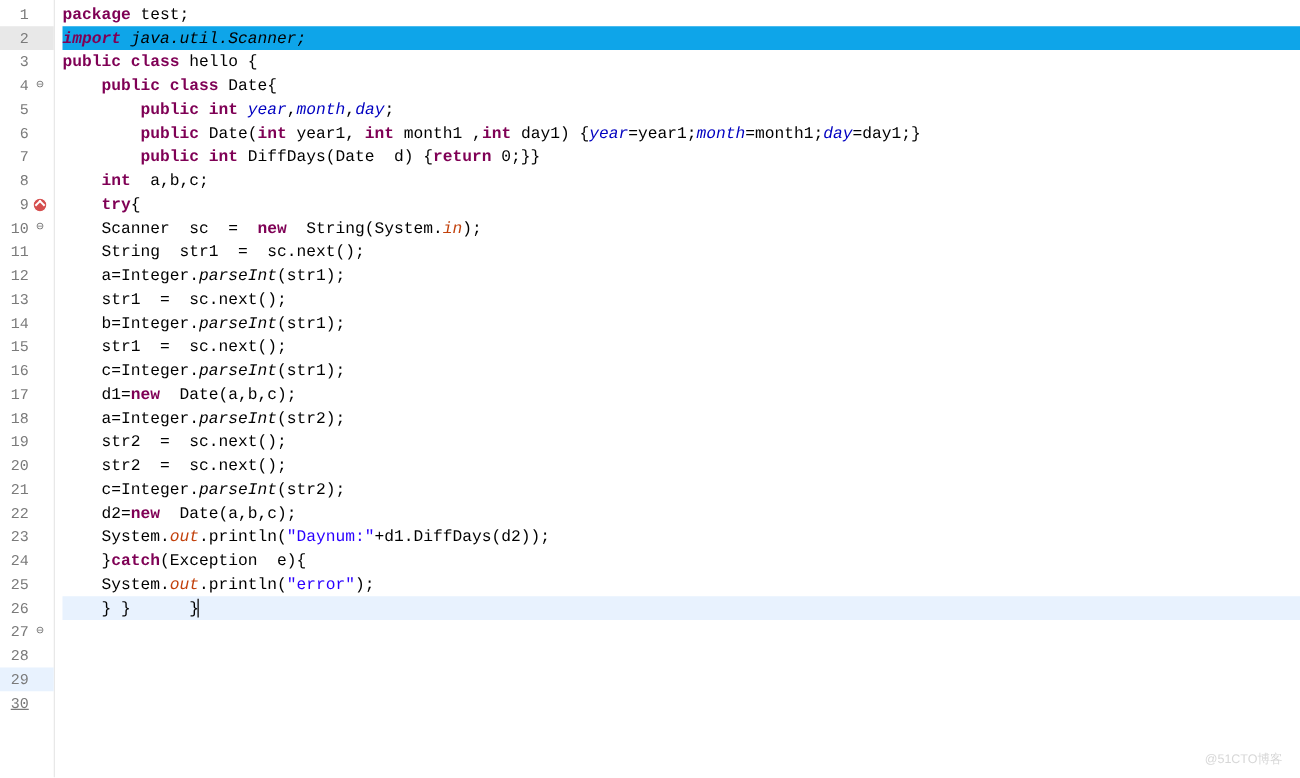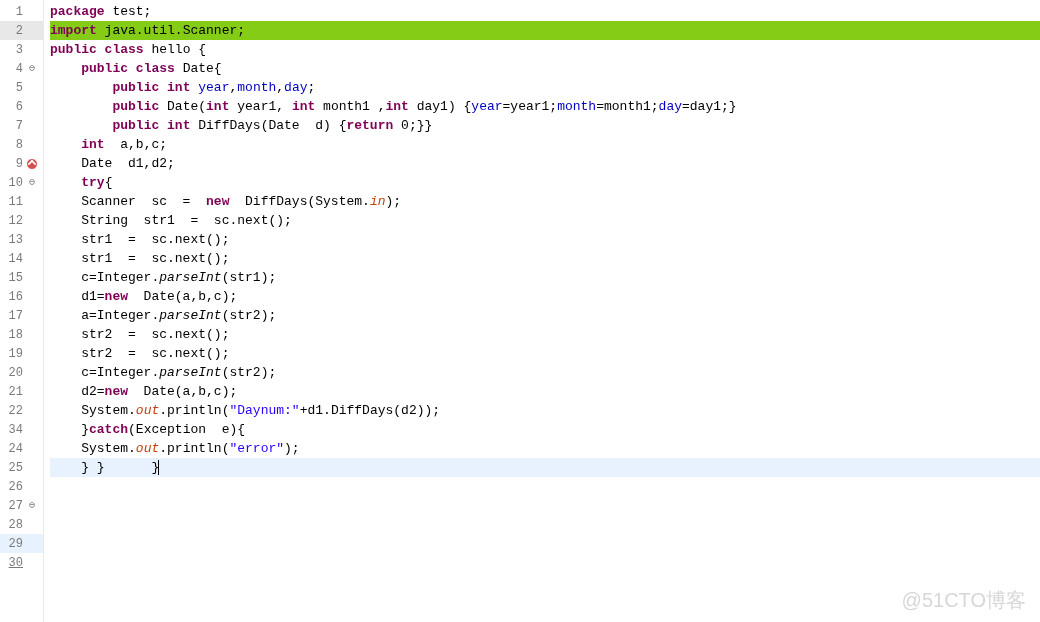--- a/index.html
+++ b/index.html
@@ -60,42 +60,42 @@
     padding-top: 2px;
     padding-left: 6px;
     position: relative;
   }
   .code-line {
     height: 19px;
     line-height: 19px;
     white-space: pre;
     position: relative;
   }
-  .hl-import { background: #84cc16; }
+  .hl-import { background: #0ea5e9; font-style: italic; }
   .hl-current { background: #e8f2fe; }
   .kw { color: #7f0055; font-weight: bold; }
   .str { color: #2a00ff; }
-  .fld { color: #0000c0; }
+  .fld { color: #0000c0; font-style: italic; }
   .fldi { color: #c2410c; font-style: italic; }
   .mtd { font-style: italic; }
   .cursor {
     display:inline-block;
     width:1px;
     height:15px;
     background:#000;
     vertical-align:middle;
     margin-left:-1px;
   }
   .watermark {
     position: absolute;
     right: 14px;
     bottom: 8px;
     color: #d7d7d7;
     font-family: Arial, sans-serif;
-    font-size: 20px;
+    font-size: 10px;
     pointer-events: none;
   }
 </style>
 </head>
 <body>
 
 <div class="editor">
   <div class="gutter" id="gutter">
       <div class="gutter-line">
         <span class="ln">1</span>
@@ -185,21 +185,21 @@
       </div>
       <div class="gutter-line">
         <span class="ln">21</span>
         <span class="marker"></span>
       </div>
       <div class="gutter-line">
         <span class="ln">22</span>
         <span class="marker"></span>
       </div>
       <div class="gutter-line">
-        <span class="ln">34</span>
+        <span class="ln">23</span>
         <span class="marker"></span>
       </div>
       <div class="gutter-line">
         <span class="ln">24</span>
         <span class="marker"></span>
       </div>
       <div class="gutter-line">
         <span class="ln">25</span>
         <span class="marker"></span>
       </div>
@@ -226,25 +226,26 @@
     </div>
   <div class="code" id="code">
       <div class="code-line"><span class="kw">package</span><span> test;</span></div>
       <div class="code-line hl-import"><span class="kw">import</span><span> java.util.Scanner;</span></div>
       <div class="code-line"><span class="kw">public class</span><span> hello {</span></div>
       <div class="code-line"><span>    </span><span class="kw">public class</span><span> Date{</span></div>
       <div class="code-line"><span>        </span><span class="kw">public int</span><span> </span><span class="fld">year</span><span>,</span><span class="fld">month</span><span>,</span><span class="fld">day</span><span>;</span></div>
       <div class="code-line"><span>        </span><span class="kw">public</span><span> Date(</span><span class="kw">int</span><span> year1, </span><span class="kw">int</span><span> month1 ,</span><span class="kw">int</span><span> day1) {</span><span class="fld">year</span><span>=year1;</span><span class="fld">month</span><span>=month1;</span><span class="fld">day</span><span>=day1;}</span></div>
       <div class="code-line"><span>        </span><span class="kw">public int</span><span> DiffDays(Date  d) {</span><span class="kw">return</span><span> 0;}}</span></div>
       <div class="code-line"><span>    </span><span class="kw">int</span><span>  a,b,c;</span></div>
-      <div class="code-line"><span>    Date  d1,d2;</span></div>
       <div class="code-line"><span>    </span><span class="kw">try</span><span>{</span></div>
-      <div class="code-line"><span>    Scanner  sc  =  </span><span class="kw">new</span><span>  DiffDays(System.</span><span class="fldi">in</span><span>);</span></div>
+      <div class="code-line"><span>    Scanner  sc  =  </span><span class="kw">new</span><span>  String(System.</span><span class="fldi">in</span><span>);</span></div>
       <div class="code-line"><span>    String  str1  =  sc.next();</span></div>
+      <div class="code-line"><span>    a=Integer.</span><span class="mtd">parseInt</span><span>(str1);</span></div>
       <div class="code-line"><span>    str1  =  sc.next();</span></div>
+      <div class="code-line"><span>    b=Integer.</span><span class="mtd">parseInt</span><span>(str1);</span></div>
       <div class="code-line"><span>    str1  =  sc.next();</span></div>
       <div class="code-line"><span>    c=Integer.</span><span class="mtd">parseInt</span><span>(str1);</span></div>
       <div class="code-line"><span>    d1=</span><span class="kw">new</span><span>  Date(a,b,c);</span></div>
       <div class="code-line"><span>    a=Integer.</span><span class="mtd">parseInt</span><span>(str2);</span></div>
       <div class="code-line"><span>    str2  =  sc.next();</span></div>
       <div class="code-line"><span>    str2  =  sc.next();</span></div>
       <div class="code-line"><span>    c=Integer.</span><span class="mtd">parseInt</span><span>(str2);</span></div>
       <div class="code-line"><span>    d2=</span><span class="kw">new</span><span>  Date(a,b,c);</span></div>
       <div class="code-line"><span>    System.</span><span class="fldi">out</span><span>.println(</span><span class="str">"Daynum:"</span><span>+d1.DiffDays(d2));</span></div>
       <div class="code-line"><span>    }</span><span class="kw">catch</span><span>(Exception  e){</span></div>

